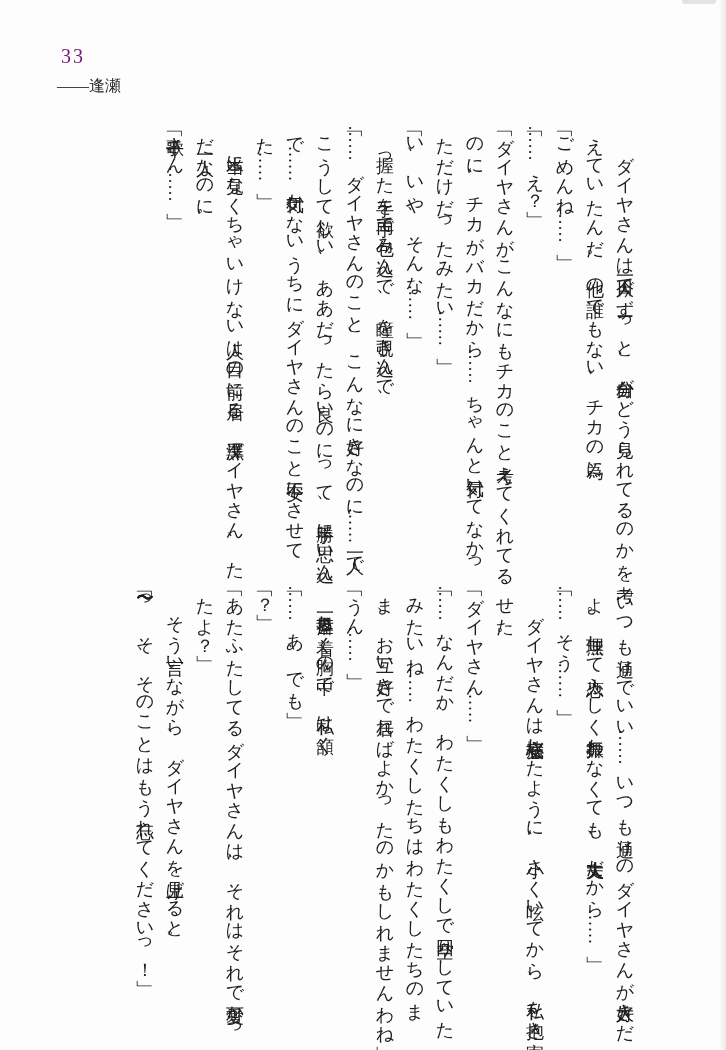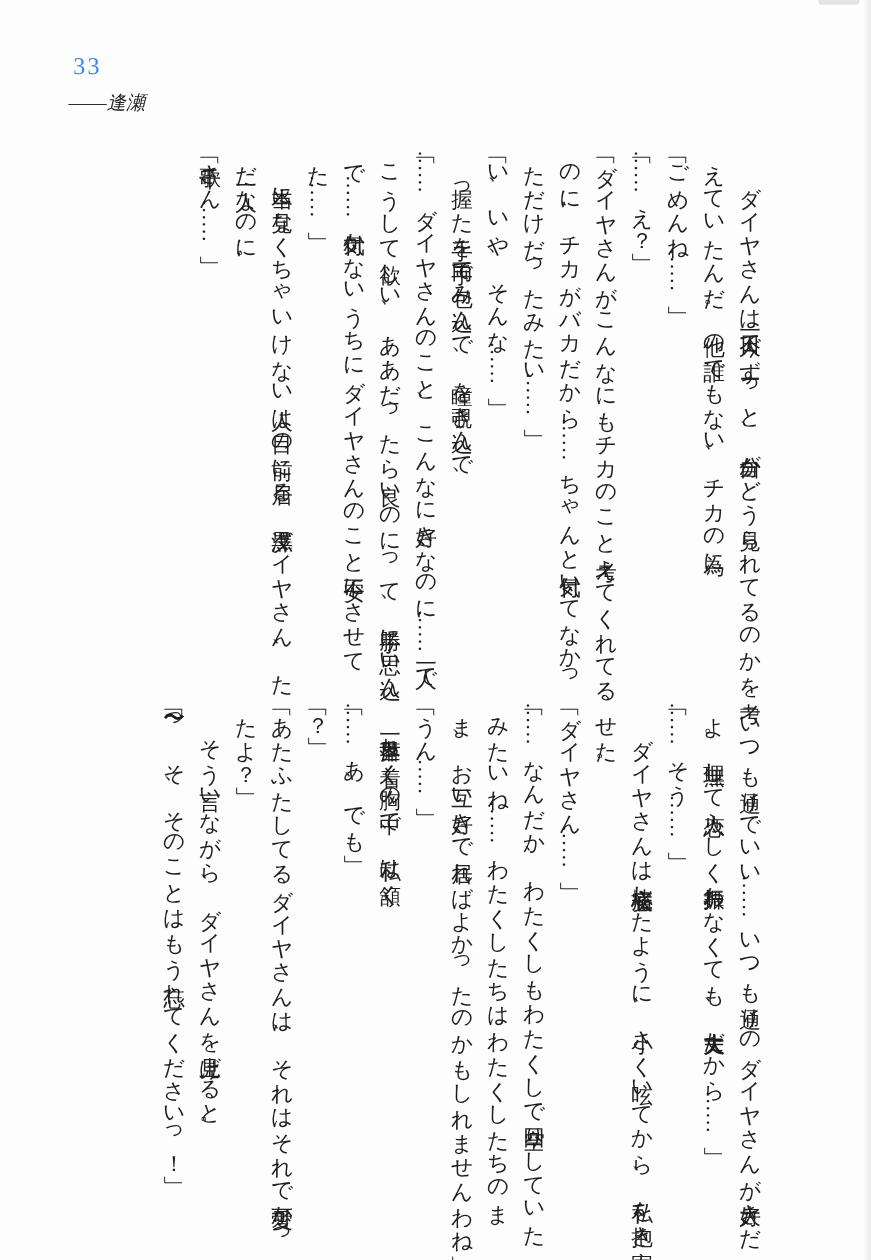--- a/index.html
+++ b/index.html
@@ -21,30 +21,29 @@
     background: var(--paper);
     color: var(--ink);
     font-family: "Liberation Serif", "DejaVu Serif", serif;
   }
   .page-number {
     position: absolute;
     left: 61px;
     top: 45px;
     font-size: 20px;
     letter-spacing: 2px;
-    color: #3b82f6;
+    color: #701a75;
   }
   .chapter-title {
     position: absolute;
     left: 57px;
     top: 76px;
     font-size: 16px;
     color: #222;
     white-space: nowrap;
-    font-style: italic;
   }
   .band {
     position: absolute;
     right: 86px;
     height: 452px;
     writing-mode: vertical-rl;
     -webkit-writing-mode: vertical-rl;
     text-orientation: mixed;
     font-size: 18px;
     line-height: 30px;

